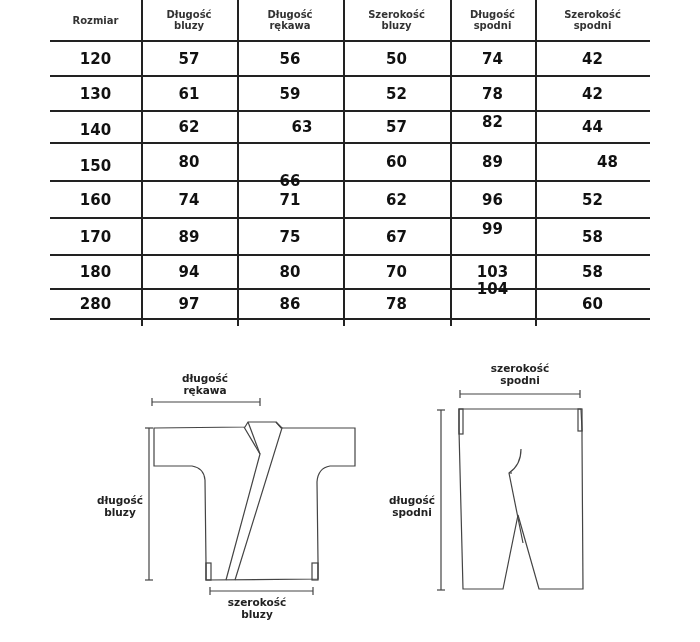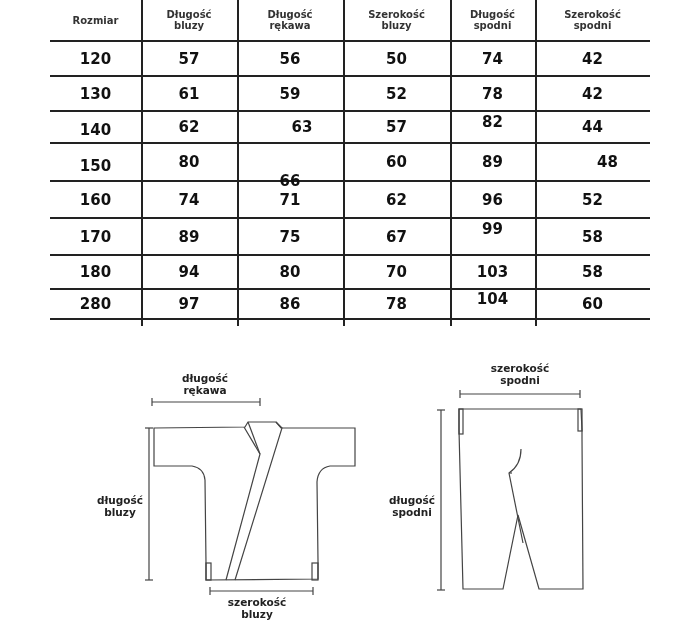--- a/index.html
+++ b/index.html
@@ -103,21 +103,21 @@
     <div class="cell" style="left: 50px; width: 91px; top: 256px; height: 32px;">180</div>
     <div class="cell" style="left: 141px; width: 96px; top: 256px; height: 32px;">94</div>
     <div class="cell" style="left: 237px; width: 106px; top: 256px; height: 32px;">80</div>
     <div class="cell" style="left: 343px; width: 107px; top: 256px; height: 32px;">70</div>
     <div class="cell" style="left: 450px; width: 85px; top: 256px; height: 32px;">103</div>
     <div class="cell" style="left: 535px; width: 115px; top: 256px; height: 32px;">58</div>
     <div class="cell" style="left: 50px; width: 91px; top: 290px; height: 28px;">280</div>
     <div class="cell" style="left: 141px; width: 96px; top: 290px; height: 28px;">97</div>
     <div class="cell" style="left: 237px; width: 106px; top: 290px; height: 28px;">86</div>
     <div class="cell" style="left: 343px; width: 107px; top: 290px; height: 28px;">78</div>
-    <div class="cell" style="left: 450px; width: 85px; top: 283px; height: 32px;">104</div>
+    <div class="cell" style="left: 450px; width: 85px; top: 273px; height: 32px;">104</div>
     <div class="cell" style="left: 535px; width: 115px; top: 290px; height: 28px;">60</div>
   </div>
 
 <div class="diagram">
   <svg width="700" height="302" viewBox="0 340 700 302" style="position:absolute;left:0;top:0;">
     <g stroke="#444" stroke-width="1.2" fill="none">
 
       <line x1="152" y1="402" x2="260" y2="402"></line>
       <line x1="152" y1="398" x2="152" y2="406"></line>
       <line x1="260" y1="398" x2="260" y2="406"></line>

